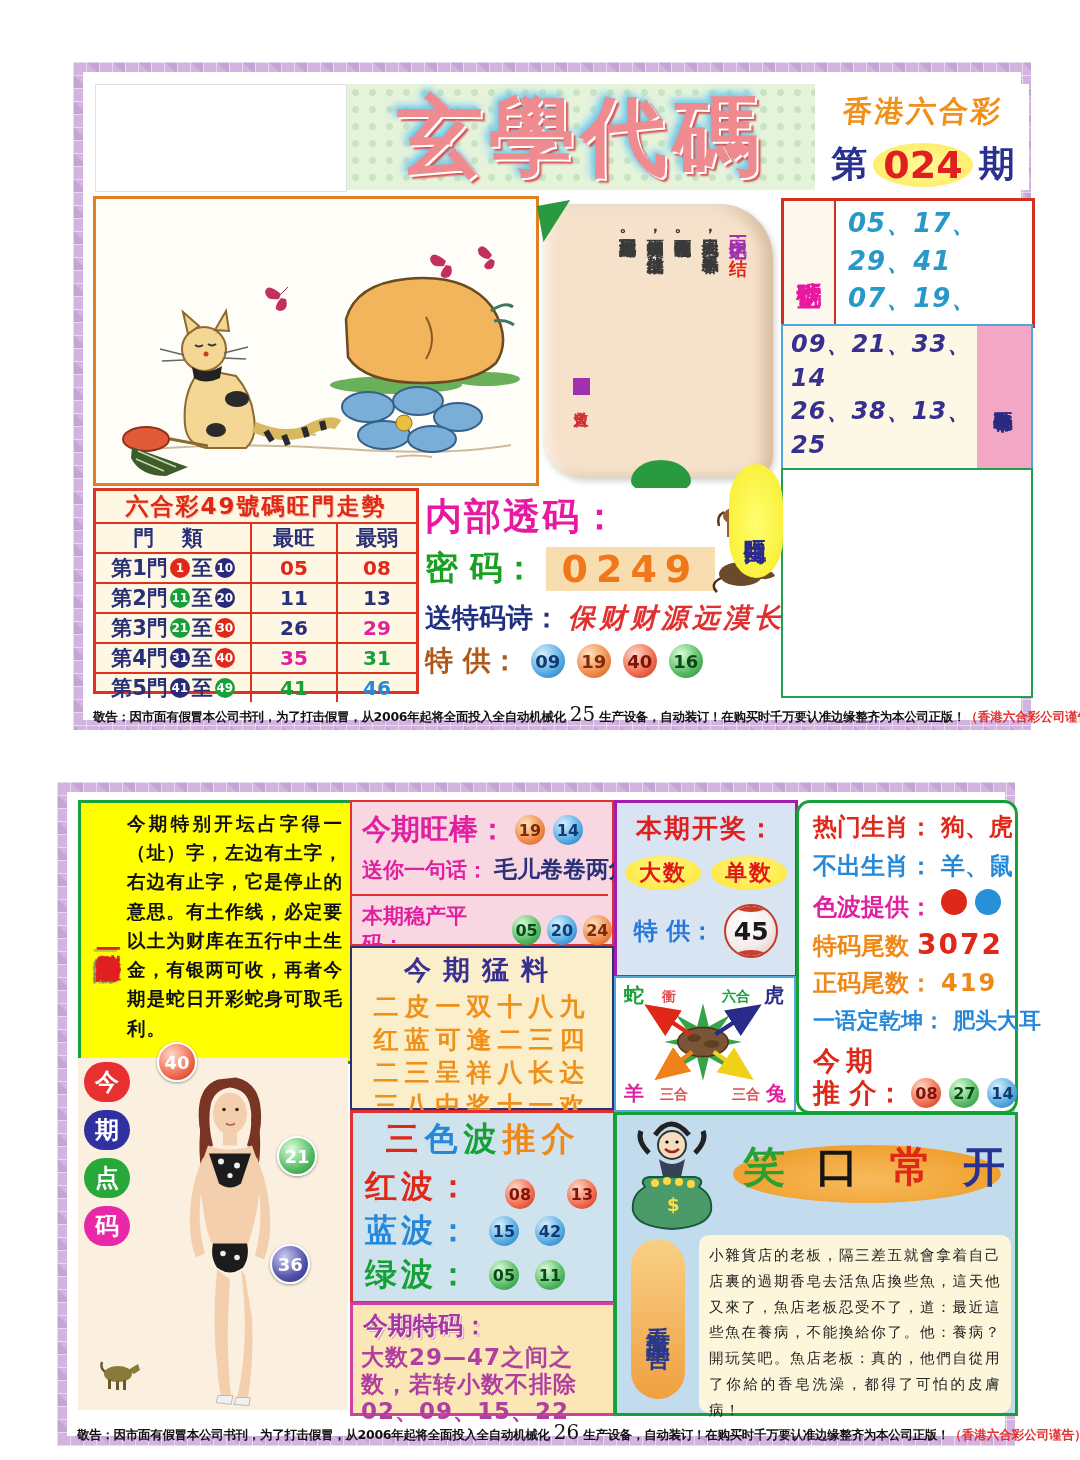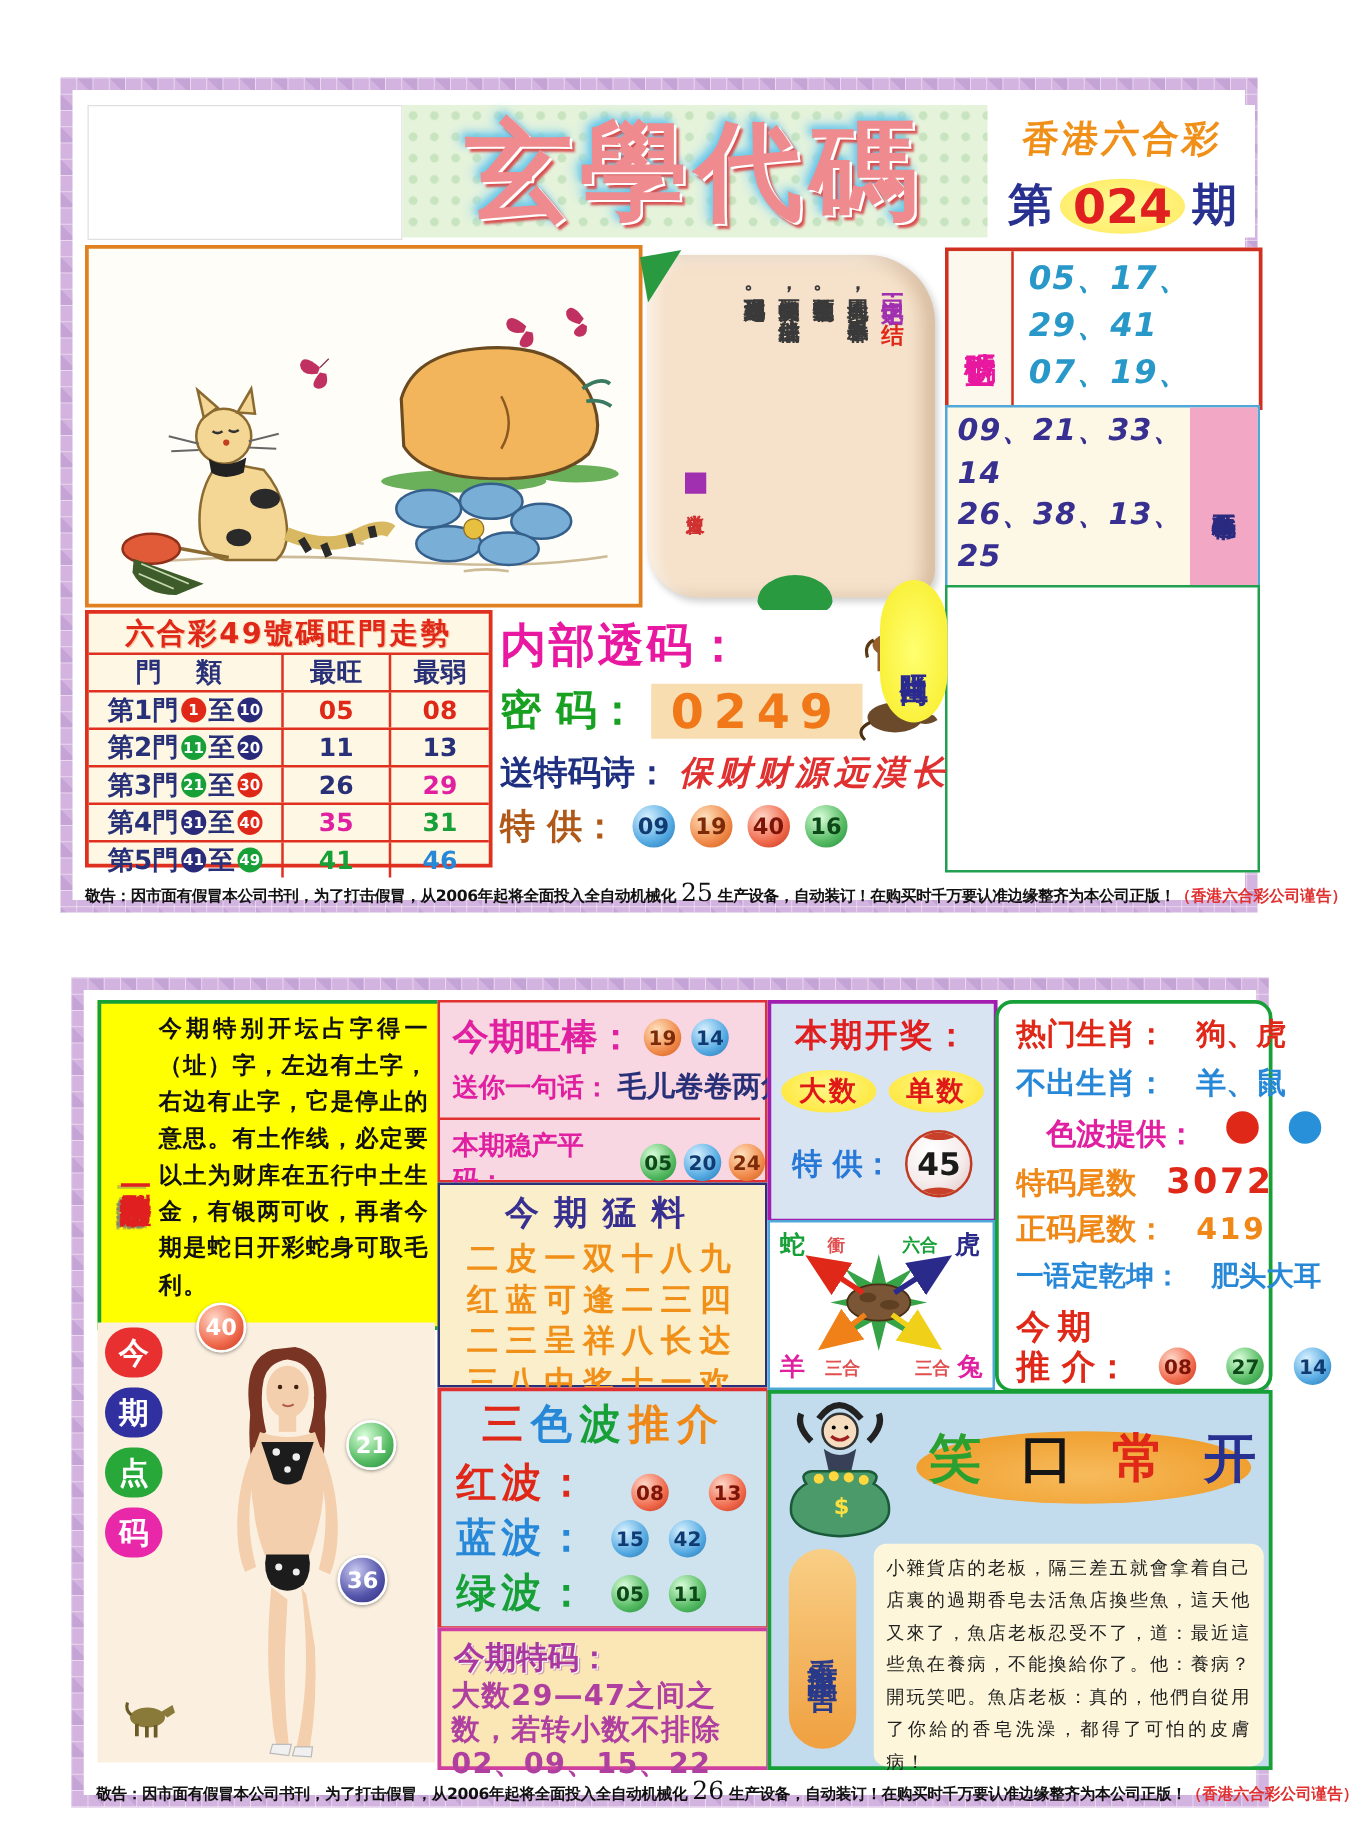--- a/index.html
+++ b/index.html
@@ -33,36 +33,36 @@
   .thead,.trow{flex:1;display:flex;border-top:2px solid #e03020;}
   .tc{display:flex;align-items:center;justify-content:center;gap:2px;}
   .tc1{width:154px;border-right:2px solid #e03020;}
   .tc2{width:84px;border-right:2px solid #e03020;}
   .tc3{flex:1;}
   .door{font-size:21px;font-weight:bold;color:#283078;}
   .mini{width:20px;height:20px;border-radius:50%;color:#fff;font-size:12px;font-weight:bold;display:inline-flex;align-items:center;justify-content:center;}
   .mini.red{background:#e02818;}.mini.navy{background:#2a2a7a;}.mini.green{background:#18a038;}
   .val{font-size:20px;font-weight:bold;}
   .numline{font-style:italic;font-weight:bold;font-size:26px;letter-spacing:1px;line-height:1.45;}
-  .hotrow{position:absolute;left:14px;display:flex;align-items:baseline;gap:24px;white-space:nowrap;}
+  .hotrow{position:absolute;left:14px;display:flex;align-items:baseline;gap:8px;white-space:nowrap;}
   .hl{font-size:24px;font-weight:900;}
   .hv{font-size:24px;font-weight:900;}
   .dot{display:inline-block;width:26px;height:26px;border-radius:50%;vertical-align:-4px;}
   .disc{display:flex;align-items:baseline;white-space:nowrap;font-weight:900;color:#111;}
   .disc .t{font-size:12.5px;letter-spacing:-0.3px;text-align:right;}
   .disc .n{font-size:20px;font-family:"DejaVu Serif",serif;font-weight:normal;padding:0 4px;}
   .disc .r{color:#e03030;font-size:12.5px;}
   .pillchar{position:absolute;left:6px;width:46px;height:40px;border-radius:20px;display:flex;align-items:center;justify-content:center;color:#fff;font-size:24px;font-weight:900;}
   .sansel{font-size:32px;font-weight:900;letter-spacing:4px;}
   .ovaltag{display:inline-flex;align-items:center;justify-content:center;width:76px;height:34px;border-radius:50%;background:radial-gradient(ellipse at 50% 40%,#fff98a,#ffe22a);color:#e01818;font-size:22px;font-weight:900;letter-spacing:2px;}
 </style>
 </head>
 <body>
 
-<div class="a mosaic" style="left:48px;top:62px;width:958px;height:668px;">
+<div class="a mosaic" style="left:73px;top:62px;width:958px;height:668px;">
  <div class="inner">
 
   <div class="a" style="left:12px;top:12px;width:250px;height:106px;background:#fff;border:1px solid #e0e0e0;"></div>
   <div class="a" style="left:264px;top:12px;width:468px;height:106px;background:#e6f3db;background-image:radial-gradient(circle,rgba(120,190,120,.28) 3px,transparent 4px);background-size:17px 17px;display:flex;align-items:center;justify-content:center;">
     <span style="font-size:86px;font-weight:900;letter-spacing:6px;color:#ef8a8e;text-shadow:2px 2px 0 #fff,4px 4px 2px #d85050,-2px -2px 6px #66c6e8,-5px -3px 10px #9ad8f0;">玄學代碼</span>
   </div>
   <div class="a" style="left:734px;top:12px;width:212px;height:106px;background:#fff;text-align:center;">
     <div style="margin-top:8px;font-size:29px;font-weight:900;color:#f09018;letter-spacing:3px;transform:skewX(-6deg);">香港六合彩</div>
     <div style="margin-top:8px;display:flex;align-items:center;justify-content:center;gap:6px;">
       <span style="font-size:36px;font-weight:900;color:#283090;">第</span>
@@ -445,21 +445,21 @@
   
   <div class="a" style="left:729px;top:8px;width:216px;height:308px;background:#fff;border:3px solid #18a038;border-radius:14px;">
     <div class="hotrow" style="top:8px;">
           <span class="hl c-red">热门生肖：</span>
           <span class="hv c-red">狗、虎</span>
         </div>
     <div class="hotrow" style="top:47px;">
           <span class="hl c-blue">不出生肖：</span>
           <span class="hv c-blue">羊、鼠</span>
         </div>
-    <div class="hotrow" style="top:86px;margin-left:24px;">
+    <div class="hotrow" style="top:86px;">
           <span class="hl c-magenta">色波提供：</span>
           <span class="dot" style="background:#e02818;"></span>
           <span class="dot" style="background:#2890d8;"></span>
         </div>
     <div class="hotrow" style="top:125px;">
           <span class="hl c-orange">特码尾数</span>
           <span class="hv c-red" style="font-size:28px;letter-spacing:2px;">3072</span>
         </div>
     <div class="hotrow" style="top:164px;">
           <span class="hl c-orange">正码尾数：</span>

